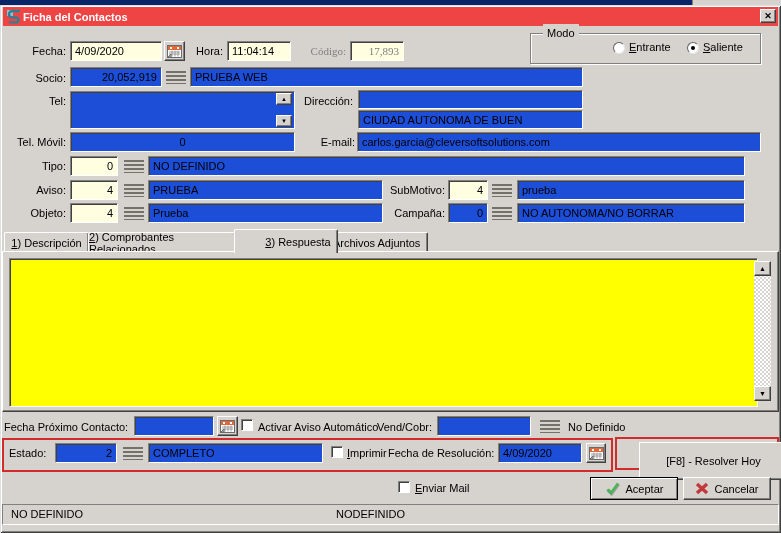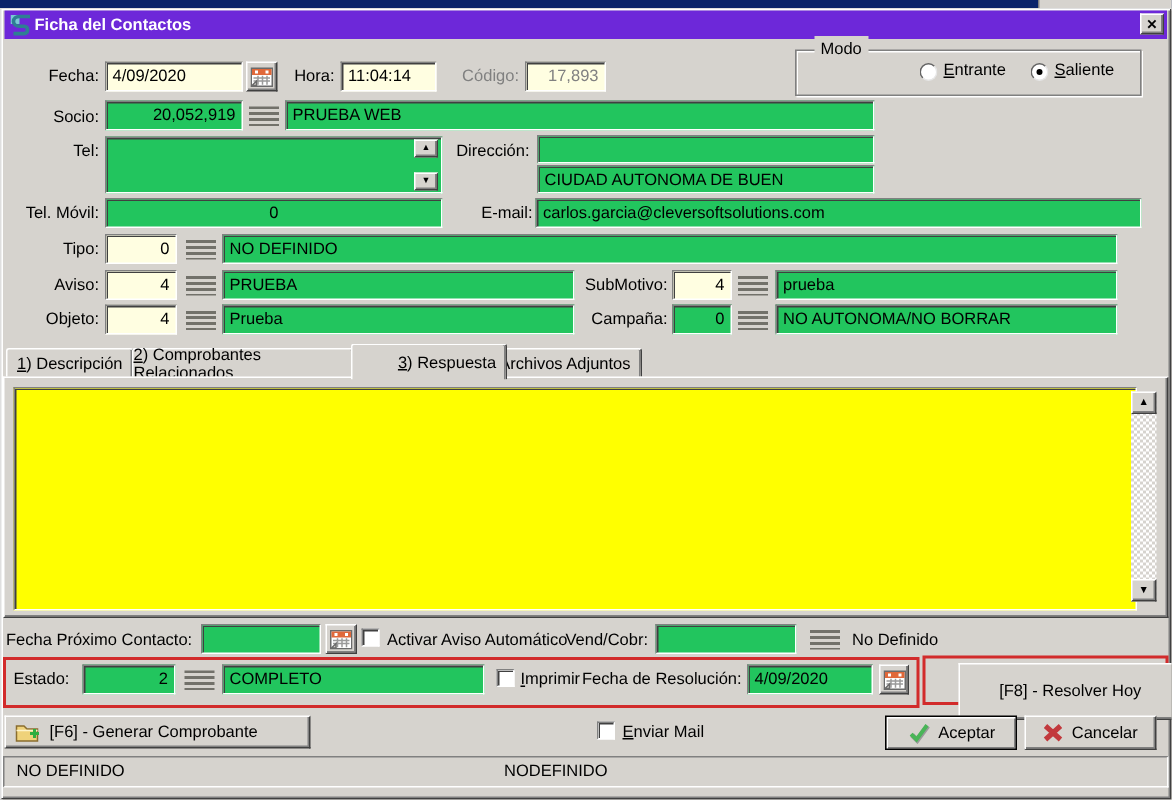--- a/index.html
+++ b/index.html
@@ -1,34 +1,34 @@
 <!DOCTYPE html>
 <html><head>
 <meta charset="utf-8">
 <style>
   html,body{margin:0;padding:0;}
   body{width:781px;height:533px;font-family:"Liberation Sans",sans-serif;font-size:11px;color:#000;background:#d6d3ce;}
   #screen{position:relative;width:781px;height:533px;overflow:hidden;background:#d6d3ce;}
   .abs{position:absolute;}
   
-  .sunken{border:1px solid;border-color:#808080 #fff #fff #808080;box-shadow:inset 1px 1px 0 #404040;background:#22c55e;box-sizing:border-box;}
+  .sunken{border:1px solid;border-color:#808080 #fff #fff #808080;box-shadow:inset 1px 1px 0 #404040;background:#1d4ed8;box-sizing:border-box;}
   .raised{border:1px solid;border-color:#fff #404040 #404040 #fff;box-shadow:inset -1px -1px 0 #808080;background:#d6d3ce;box-sizing:border-box;}
   .fld{display:flex;align-items:center;padding:0 4px;white-space:nowrap;overflow:hidden;}
   .crm{background:#fffee1;}
   .num{justify-content:flex-end;}
   .ctr{justify-content:center;}
   .lbl{position:absolute;height:19px;line-height:19px;white-space:nowrap;}
   .lblr{text-align:right;}
-  .gray{color:#808080;}
+  .gray{color:#808080;font-family:Liberation Serif, serif;}
   .btn{display:flex;align-items:center;justify-content:center;gap:5px;cursor:default;white-space:nowrap;}
   .burger{position:absolute;width:20px;height:13px;background:repeating-linear-gradient(to bottom,#72716a 0 2px,rgba(0,0,0,0) 2px 4px);}
   .cb{position:absolute;width:12px;height:12px;background:#fff;border:1px solid;border-color:#808080 #fff #fff #808080;box-shadow:inset 1px 1px 0 #404040;box-sizing:border-box;}
   .radio{position:absolute;width:12px;height:12px;border-radius:50%;background:#fff;border:1px solid;border-color:#636363 #e6e6e6 #e6e6e6 #636363;box-sizing:border-box;}
   .radio.checked::after{content:'';position:absolute;left:3px;top:3px;width:4px;height:4px;border-radius:50%;background:#000;}
-  .titlebar{position:absolute;left:3px;top:7px;width:775px;height:19px;background:#6d28d9;display:flex;align-items:center;}
+  .titlebar{position:absolute;left:3px;top:7px;width:775px;height:19px;background:#ef4444;display:flex;align-items:center;}
   .titletext{color:#fff;font-weight:bold;margin-left:4px;}
   .dialog{position:absolute;left:0;top:5px;width:781px;height:528px;box-shadow:inset 1px 1px 0 #dfdfdf,inset -1px -1px 0 #404040,inset 2px 2px 0 #fff,inset -2px -2px 0 #808080;}
   .groupbox{position:absolute;border:1px solid #808080;box-shadow:1px 1px 0 #fff,inset 1px 1px 0 #fff;}
   .tab{position:absolute;top:232px;height:19px;background:#d6d3ce;border-top:1px solid #fff;border-left:1px solid #fff;border-right:1px solid #404040;border-top-left-radius:2px;border-top-right-radius:2px;box-shadow:inset -1px 0 0 #808080;display:flex;align-items:center;justify-content:center;z-index:1;}
   .tab.active{top:229px;height:23px;z-index:3;padding-left:24px;}
   .panel{position:absolute;left:2px;top:251px;width:777px;height:161px;border:1px solid;border-color:#fff #404040 #404040 #fff;box-shadow:inset -1px -1px 0 #808080;background:#d6d3ce;box-sizing:border-box;z-index:2;}
   .memo{position:absolute;left:6px;top:6px;width:747px;height:147px;background:#ffff00;border:1px solid;border-color:#808080 #fff #fff #808080;box-shadow:inset 1px 1px 0 #404040;}
   .sbar{position:absolute;right:4px;top:4px;bottom:4px;width:17px;background-image:conic-gradient(#d6d3ce 25%,#fff 0 50%,#d6d3ce 0 75%,#fff 0);background-size:4px 4px;}
   .sbtn{position:absolute;left:0;width:17px;height:15px;display:flex;align-items:center;justify-content:center;font-size:7px;color:#000;}
   .cal{display:flex;align-items:center;justify-content:center;padding:0;}
@@ -190,29 +190,20 @@
         <path d="M2 8 h11 M2 10 h11 M5 6.5 v6 M8 6.5 v6 M11 6.5 v6" stroke="#9a9a9a" stroke-width="1"></path>
         <path d="M1 13 L4 10 V13 Z" fill="#d6d3ce" stroke="#6b6b6b"></path>
       </svg>
   </div>
 
   <div class="redbox" style="left:615px;top:437px;width:164px;height:33px;"></div>
   <div class="abs raised btn" style="left:639px;top:442px;width:149px;height:38px;">
     <span>[F8] - Resolver Hoy</span>
   </div>
 
-  <div class="abs raised btn" style="left:3px;top:477px;width:204px;height:22px;justify-content:flex-start;padding-left:6px;">
-    <svg width="18" height="14" viewBox="0 0 18 14">
-        <path d="M1 3 h5 l2 2 h7 v8 H1 Z" fill="#efd27a" stroke="#8a6d2f"></path>
-        <path d="M1 6 h14" stroke="#fdf3c9" stroke-width="1"></path>
-        <rect x="10" y="7" width="6" height="2" fill="#2fae3f"></rect>
-        <rect x="12" y="5" width="2" height="6" fill="#2fae3f"></rect>
-      </svg>
-    <span>[F6] - Generar Comprobante</span>
-  </div>
   <div class="cb" style="left:398px;top:481px;"></div>
   <div class="lbl" style="left:415px;top:479px;"><u>E</u>nviar Mail</div>
   <div class="abs raised btn" style="left:590px;top:477px;width:88px;height:23px;border:1px solid #000;box-shadow:inset 1px 1px 0 #fff,inset -1px -1px 0 #808080;">
     <svg width="16" height="14" viewBox="0 0 16 14">
         <path d="M3 8 L6.5 11.5 L13.5 2" stroke="#9a9a9a" stroke-width="3.4" fill="none"></path>
         <path d="M2.4 7.4 L6 11 L13 1.5" stroke="#49b557" stroke-width="2.6" fill="none"></path>
       </svg>
     <span>Aceptar</span>
   </div>
   <div class="abs raised btn" style="left:683px;top:477px;width:88px;height:23px;">

